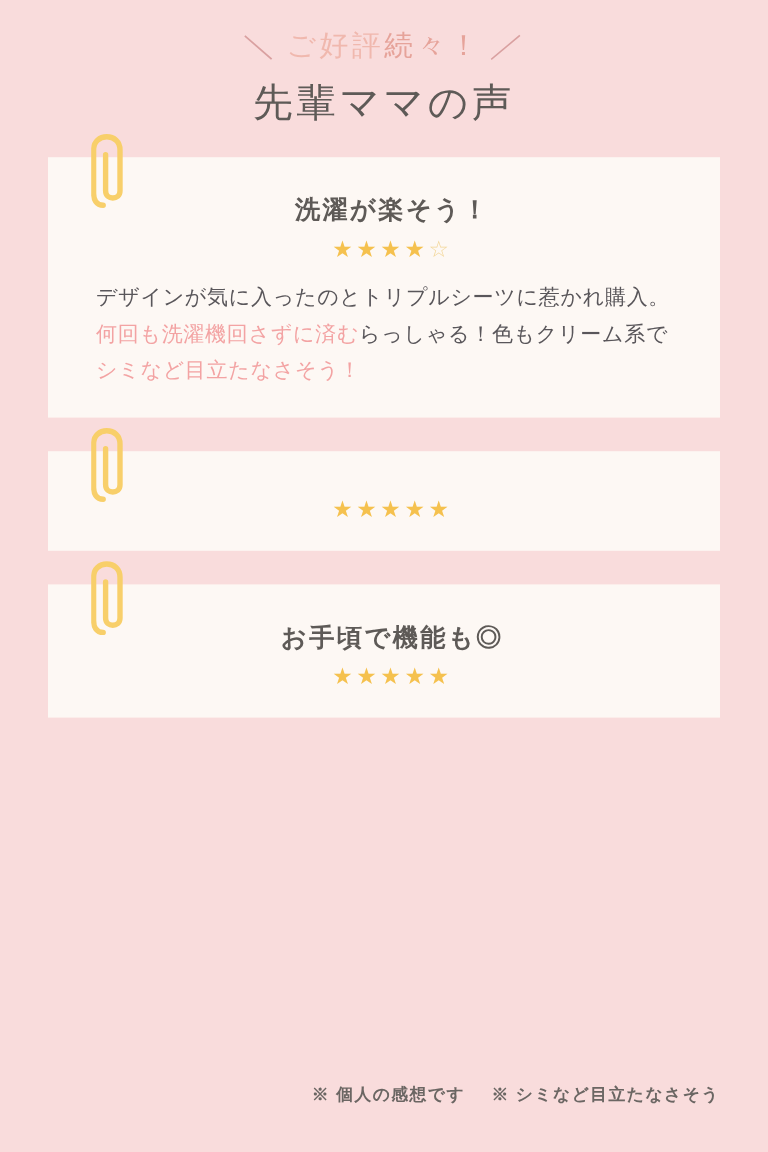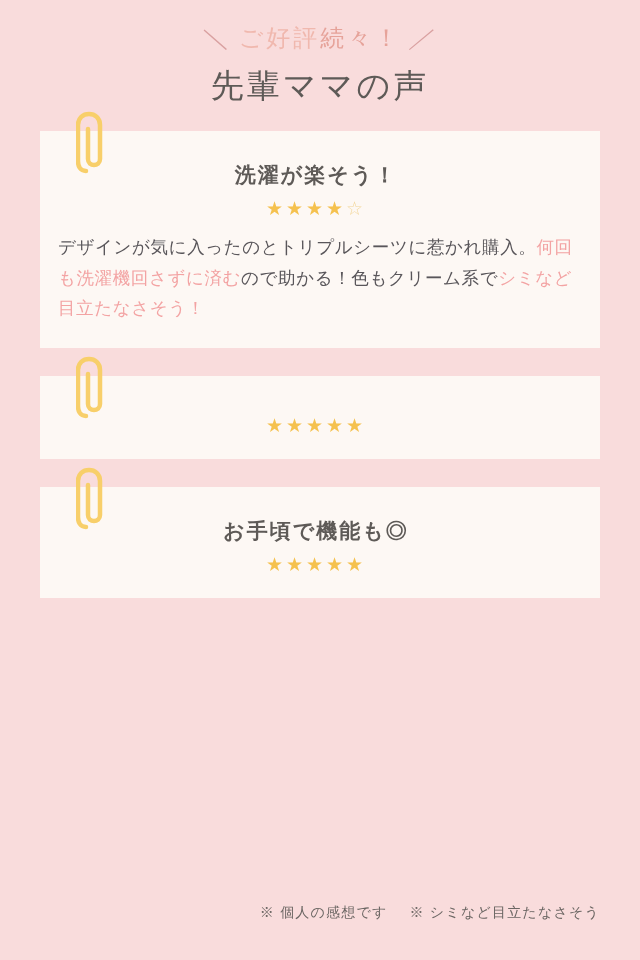--- a/index.html
+++ b/index.html
@@ -61,21 +61,21 @@
 
   
   .cards {
     margin-top: 22px;
     padding: 0 40px;
   }
   .card {
     position: relative;
     background: #fdf8f4;
     box-sizing: border-box;
-    padding: 30px 26px 24px 18px;
+    padding: 30px 26px 24px 40px;
     margin-bottom: 28px;
   }
   .clip {
     position: absolute;
     top: -20px;
     left: 36px;
     width: 34px;
     height: 66px;
     pointer-events: none;
   }
@@ -107,20 +107,21 @@
   
   .footnote {
     position: absolute;
     right: 40px;
     bottom: 38px;
     font-size: 14px;
     letter-spacing: 1.2px;
     color: #6b6663;
     display: flex;
     gap: 22px;
+    font-weight: bold;
   }
   .footnote span { white-space: nowrap; }
 </style>
 </head>
 <body>
 
 <div class="page">
 
   <div class="header">
     <div class="eyebrow">
@@ -133,21 +134,21 @@
 
   <div class="cards">
 
     <div class="card">
       <svg class="clip" viewBox="0 0 34 66">
         <path d="M10 60 C4 60 2 55 2 50 L2 14 C2 7 7 3 13 3 C19 3 24 7 24 14 L24 48 C24 52 21 54 18 54 C15 54 12 52 12 48 L12 18" fill="none" stroke="#f8cf6a" stroke-width="4.5" stroke-linecap="round"></path>
       </svg>
       <div class="card-title">洗濯が楽そう！</div>
       <div class="stars"><span>★★★★</span><span class="empty">☆</span></div>
       <div class="card-body">
-        <span>デザインが気に入ったのとトリプルシーツに惹かれ購入。</span><span class="hl">何回も洗濯機回さずに済む</span><span>ので助かる！色もクリーム系で</span><span class="hl">シミなど目立たなさそう！</span>
+        <span>デザインが気に入ったのとトリプルシーツに惹かれ購入。</span><span class="hl">何回も洗濯機回さずに済む</span><span>らっしゃる！色もクリーム系で</span><span class="hl">シミなど目立たなさそう！</span>
       </div>
     </div>
 
     <div class="card">
       <svg class="clip" viewBox="0 0 34 66">
         <path d="M10 60 C4 60 2 55 2 50 L2 14 C2 7 7 3 13 3 C19 3 24 7 24 14 L24 48 C24 52 21 54 18 54 C15 54 12 52 12 48 L12 18" fill="none" stroke="#f8cf6a" stroke-width="4.5" stroke-linecap="round"></path>
       </svg>
       <div class="stars"><span>★★★★★</span></div>
     </div>
 

